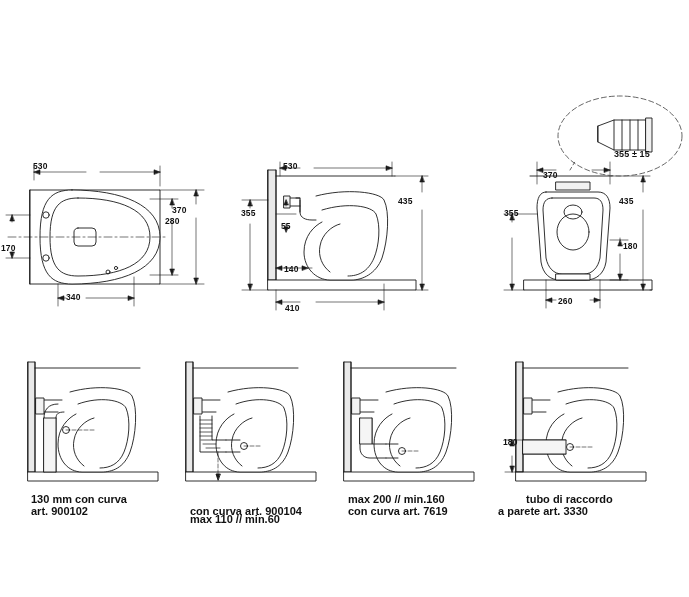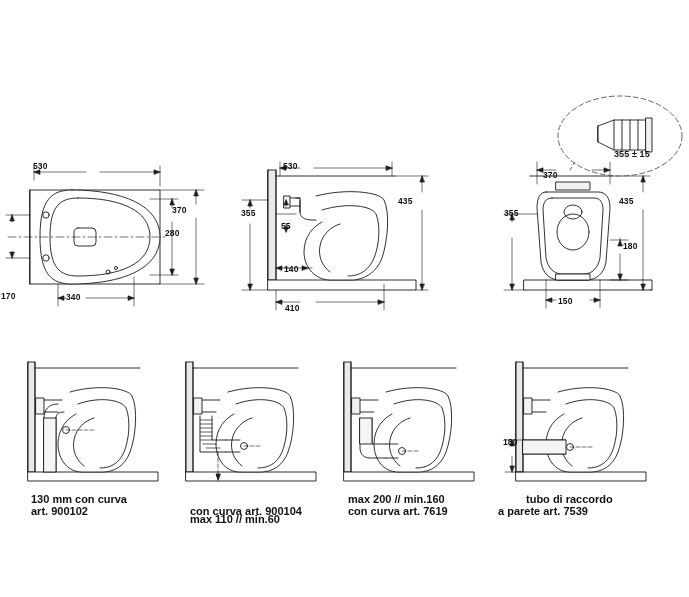--- a/index.html
+++ b/index.html
@@ -327,45 +327,45 @@
         <path d="M512 472 l-2.2 -6 h4.4 z" fill="#1a1a1a"></path>
       </g>
     </g>
 
   </g>
 </svg>
 
 <div class="lbl" style="left:33px;top:161px;">530</div>
 <div class="lbl" style="left:66px;top:292px;">340</div>
 <div class="lbl" style="left:172px;top:205px;">370</div>
-<div class="lbl" style="left:145px;top:228px;padding-left:20px;">280</div>
-<div class="lbl" style="left:1px;top:243px;margin-top:48px;">170</div>
+<div class="lbl" style="left:145px;top:216px;padding-left:20px;">280</div>
+<div class="lbl" style="left:1px;top:243px;">170</div>
 
 <div class="lbl" style="left:283px;top:161px;">530</div>
 <div class="lbl" style="left:241px;top:208px;">355</div>
 <div class="lbl" style="left:398px;top:196px;">435</div>
 <div class="lbl" style="left:281px;top:221px;">55</div>
 <div class="lbl" style="left:284px;top:264px;">140</div>
 <div class="lbl" style="left:285px;top:303px;">410</div>
 
 <div class="lbl" style="left:543px;top:170px;">370</div>
 <div class="lbl" style="left:504px;top:208px;">355</div>
 <div class="lbl" style="left:619px;top:196px;">435</div>
 <div class="lbl" style="left:623px;top:241px;">180</div>
-<div class="lbl" style="left:558px;top:296px;">150</div>
+<div class="lbl" style="left:558px;top:296px;">260</div>
 
 <div class="lbl" style="left:608px;top:149px;font-size:9px;margin-left:6px;">355 ± 15</div>
 
 <div class="cap" style="left:31px;top:494px;">130 mm con curva</div>
 <div class="cap" style="left:31px;top:506px;">art. 900102</div>
 
 <div class="cap" style="left:190px;top:494px;margin-top:20px;">max 110 // min.60</div>
 <div class="cap" style="left:190px;top:506px;">con curva art. 900104</div>
 
 <div class="cap" style="left:348px;top:494px;">max 200 // min.160</div>
 <div class="cap" style="left:348px;top:506px;">con curva art. 7619</div>
 
 <div class="cap" style="left:498px;top:494px;margin-left:28px;">tubo di raccordo</div>
-<div class="cap" style="left:498px;top:506px;">a parete art. 7539</div>
+<div class="cap" style="left:498px;top:506px;">a parete art. 3330</div>
 
 <div class="lbl" style="left:503px;top:437px;">180</div>
 
 </div>
 
 </body></html>

